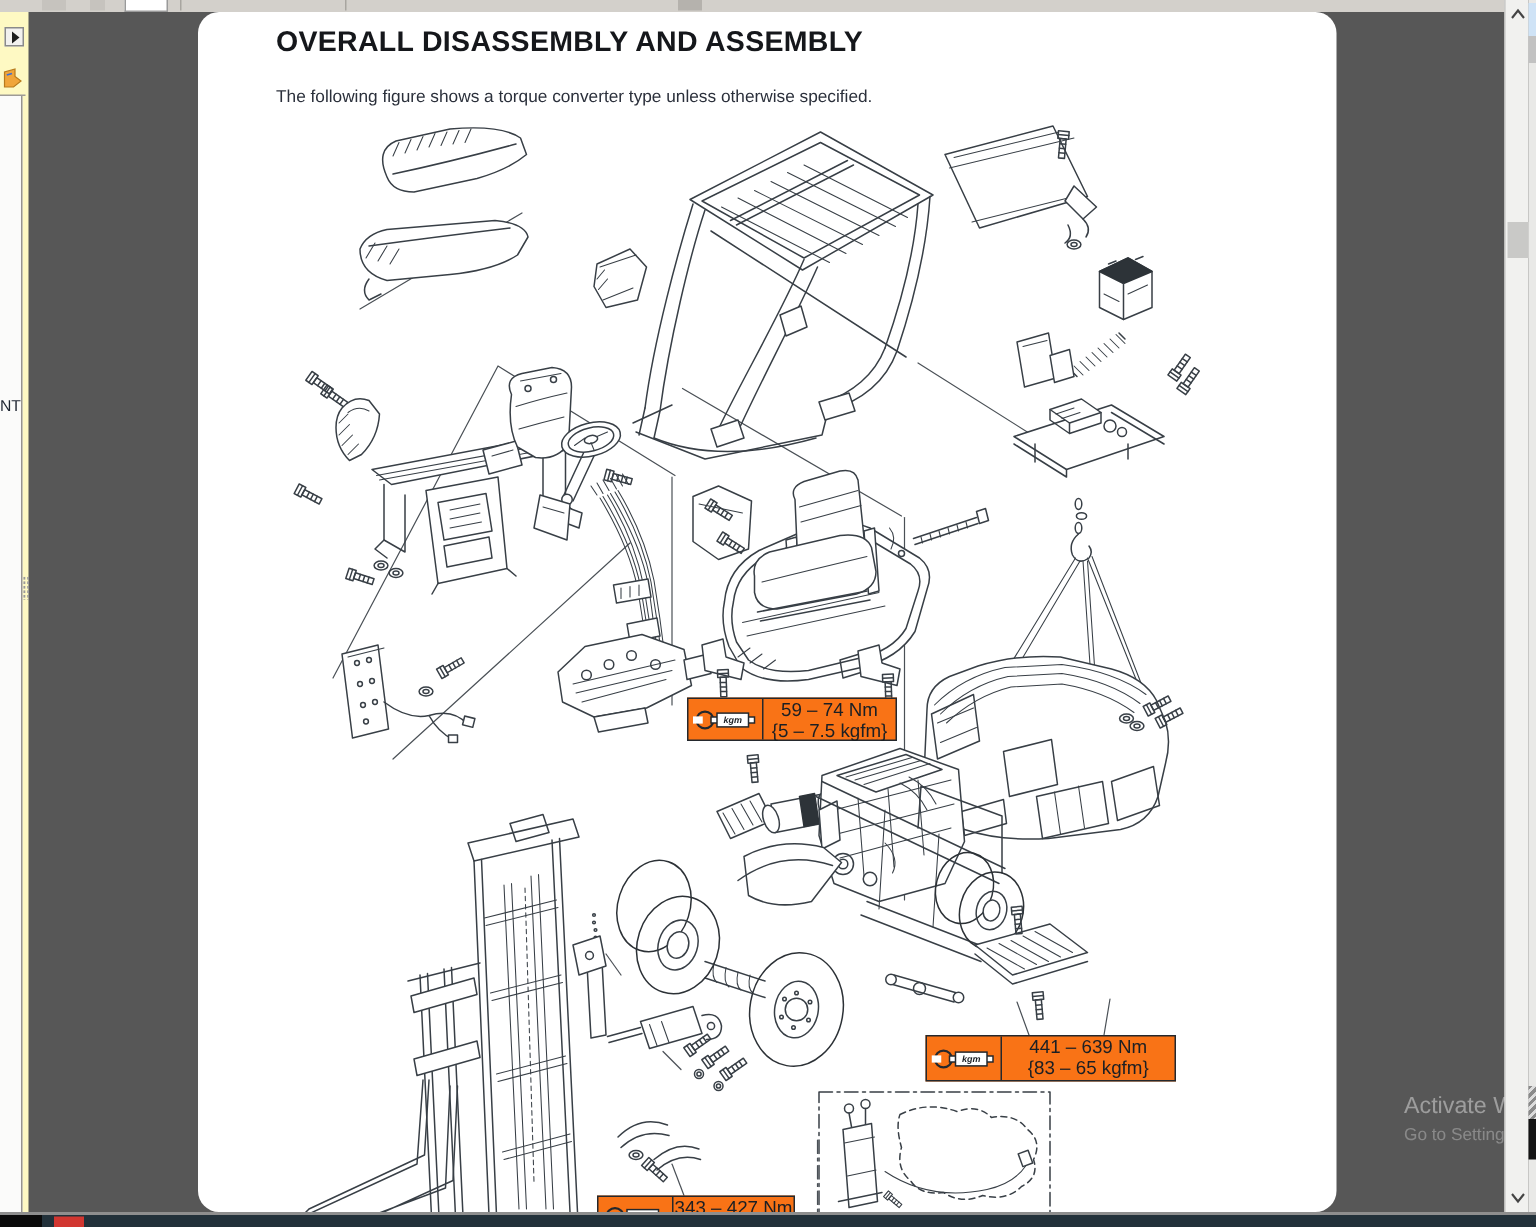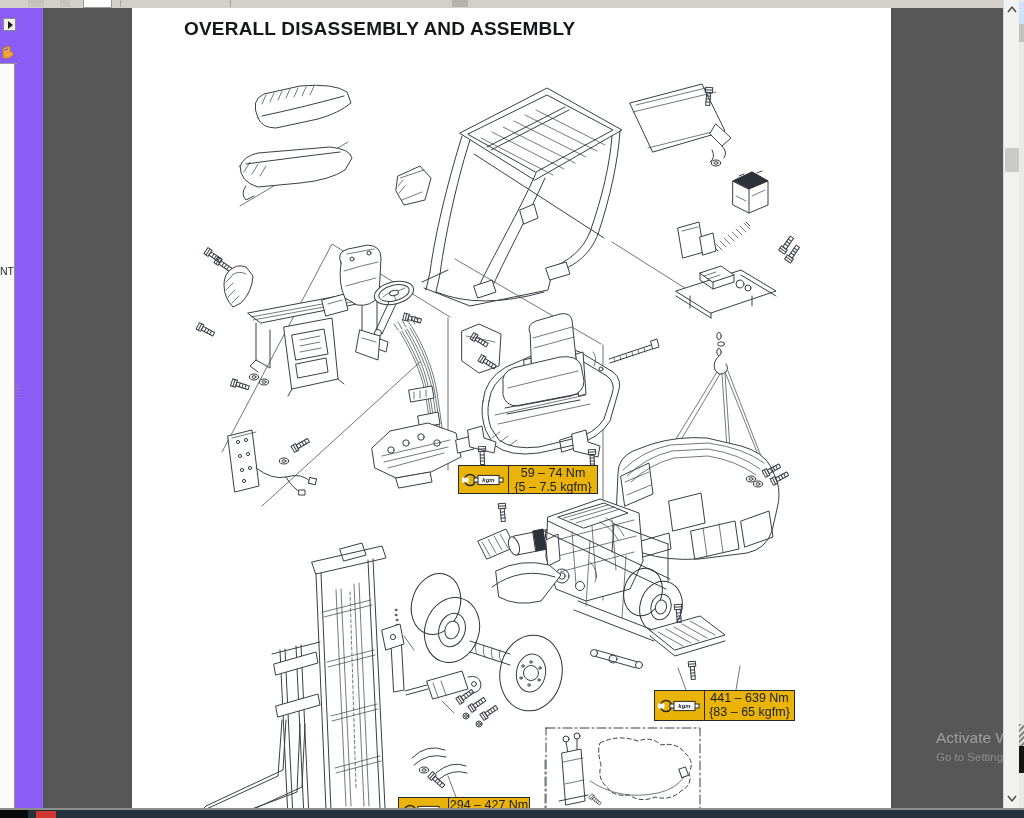--- a/index.html
+++ b/index.html
@@ -10,53 +10,53 @@
   .toolbar-sliver{position:absolute;left:0;top:0;width:1003px;height:8px;background:#d3d0cb;z-index:6;}
   .toolbar-sliver .tb-seg{position:absolute;top:0;height:7px;}
   .tb-box{left:83px;width:27px;background:#fff;border:1px solid #9a9a9a;border-top:none;height:6px;}
   .tb-dark1{left:28px;width:16px;background:#c6c3be;}
   .tb-dark2{left:60px;width:10px;background:#c6c3be;}
   .tb-sep1{left:120px;width:1px;background:#a8a5a0;}
   .tb-sep2{left:230px;width:1px;background:#a8a5a0;}
   .tb-gray{left:452px;width:16px;background:#b5b2ad;}
 
   
-  .sidebar{position:absolute;left:0;top:8px;width:43px;height:800px;background:#8b5cf6;z-index:5;}
+  .sidebar{position:absolute;left:0;top:8px;width:19px;height:800px;background:#fef9c3;z-index:5;}
   .expand-btn{position:absolute;left:3px;top:10px;width:13px;height:13px;background:#f2f1ef;
               border:1px solid #8a8a8a;box-sizing:border-box;cursor:pointer;}
   .expand-btn .tri{position:absolute;left:4px;top:2px;width:0;height:0;
       border-left:5px solid #1c1c1c;border-top:4px solid transparent;border-bottom:4px solid transparent;}
   .tool-icon{position:absolute;left:1px;top:36px;width:15px;height:17px;}
   .side-sep{position:absolute;left:0;top:55px;width:17px;height:1px;background:#9e9b96;}
   .bm-panel{position:absolute;left:0;top:56px;width:14px;height:744px;background:#fbfbfa;
             border-right:1px solid #96938e;overflow:hidden;}
   .bm-frag{position:absolute;left:0px;top:201px;font-size:10.5px;color:#1d2430;letter-spacing:0;}
   .splitter{position:absolute;left:15px;top:376px;width:5px;height:16px;cursor:col-resize;
       background-image:radial-gradient(#9a9a9a 34%,transparent 36%);background-size:2.5px 3px;}
 
   
   .doc-area{position:absolute;left:19px;top:8px;width:984px;height:800px;background:#575757;z-index:1;}
-  .page{position:absolute;left:113px;top:0;width:759px;height:800px;background:#fff;overflow:hidden;}
+  .page{position:absolute;left:113px;top:0;width:759px;height:800px;background:#fff;overflow:hidden;border-radius:14px;}
   .page-title{position:absolute;left:52px;top:10px;margin:0;font-size:19px;font-weight:bold;
       color:#15171b;letter-spacing:.2px;white-space:nowrap;}
   .page-subtitle{position:absolute;left:52px;top:51px;margin:0;font-size:11.5px;color:#2b303b;white-space:nowrap;}
   .diagram{position:absolute;left:0;top:0;width:759px;height:800px;}
   .diagram path,.diagram rect,.diagram line,.diagram ellipse,.diagram circle,.diagram polyline{
       fill:none;stroke:#383f46;stroke-width:1;stroke-linecap:round;stroke-linejoin:round;}
   .diagram .wfill{fill:#ffffff;}
   .diagram .dkfill{fill:#2d3338;stroke:#2d3338;}
   .diagram .leader{stroke:#4a5056;stroke-width:0.8;}
   .diagram .dashdot{stroke-dasharray:9 3 2 3;}
   .diagram .dashed{stroke-dasharray:4 3;}
   .diagram .chain-dash{stroke-dasharray:3 2.5;}
   .diagram .tire{stroke:#2c3136;}
   .diagram .thin{stroke-width:0.7;}
 
   
-  .callout{position:absolute;display:flex;background:#eab308;border:1.6px solid #24282d;box-sizing:border-box;justify-content:flex-end;}
+  .callout{position:absolute;display:flex;background:#f97316;border:1.6px solid #24282d;box-sizing:border-box;justify-content:flex-end;}
   .callout .wrench-cell{width:49px;border-right:1.4px solid #24282d;display:flex;align-items:center;justify-content:center;}
   .callout .text-cell{flex:1;text-align:center;font-size:12.5px;line-height:14px;color:#1b1f24;padding-top:0px;}
   .kgm-text{font-size:6px;font-weight:bold;font-style:italic;fill:#1b1f24;}
 
   
   .watermark{position:absolute;left:936px;top:729px;z-index:3;white-space:nowrap;}
   .wm1{font-size:15.5px;color:rgba(255,255,255,0.42);}
   .wm2{font-size:11.5px;color:rgba(255,255,255,0.30);margin-top:4px;}
 
   
@@ -105,20 +105,21 @@
     <div class="side-sep"></div>
     <div class="bm-panel">
       <span class="bm-frag">NT</span>
     </div>
     <div class="splitter"></div>
   </div>
 
   <div class="doc-area">
     <div class="page">
       <h1 class="page-title">OVERALL DISASSEMBLY AND ASSEMBLY</h1>
+      <p class="page-subtitle">The following figure shows a torque converter type unless otherwise specified.</p>
 
       <svg class="diagram" viewBox="132 8 759 800">
         <defs>
           <g id="bolt">
             <rect x="-2.5" y="-3.6" width="5" height="7.2" fill="#fff" stroke="#383f46" stroke-width="0.9"></rect>
             <line x1="0" y1="-3.6" x2="0" y2="3.6" stroke="#383f46" stroke-width="0.9"></line>
             <rect x="2.5" y="-2" width="13" height="4" fill="#fff" stroke="#383f46" stroke-width="0.9"></rect>
             <line x1="6" y1="-2" x2="6" y2="2" stroke="#383f46" stroke-width="0.8"></line>
             <line x1="9" y1="-2" x2="9" y2="2" stroke="#383f46" stroke-width="0.8"></line>
             <line x1="12" y1="-2" x2="12" y2="2" stroke="#383f46" stroke-width="0.8"></line>
@@ -509,21 +510,21 @@
             <rect x="16" y="4.4" width="21" height="9.2" fill="#fff" stroke="#24282d" stroke-width="1"></rect>
             <text class="kgm-text" x="26.5" y="11.3" text-anchor="middle">kgm</text>
           </svg>
         </div>
         <div class="text-cell">
           <div>59 – 74 Nm</div>
           <div>{5 – 7.5 kgfm}</div>
         </div>
       </div>
 
-      <div class="callout" style="left:522px;top:682px;width:141px;height:31px">
+      <div class="callout" style="left:485px;top:682px;width:167px;height:31px">
         <div class="wrench-cell">
           <svg width="44" height="18" viewBox="0 0 44 18">
             <circle cx="8" cy="9" r="5.6" fill="none" stroke="#24282d" stroke-width="1.5"></circle>
             <rect x="0" y="6.6" width="6.5" height="4.8" fill="#fff"></rect>
             <rect x="12" y="7" width="29" height="4" fill="#fff" stroke="#24282d" stroke-width="1"></rect>
             <rect x="16" y="4.4" width="21" height="9.2" fill="#fff" stroke="#24282d" stroke-width="1"></rect>
             <text class="kgm-text" x="26.5" y="11.3" text-anchor="middle">kgm</text>
           </svg>
         </div>
         <div class="text-cell">
@@ -536,21 +537,21 @@
         <div class="wrench-cell">
           <svg width="44" height="18" viewBox="0 0 44 18">
             <circle cx="8" cy="9" r="5.6" fill="none" stroke="#24282d" stroke-width="1.5"></circle>
             <rect x="0" y="6.6" width="6.5" height="4.8" fill="#fff"></rect>
             <rect x="12" y="7" width="29" height="4" fill="#fff" stroke="#24282d" stroke-width="1"></rect>
             <rect x="16" y="4.4" width="21" height="9.2" fill="#fff" stroke="#24282d" stroke-width="1"></rect>
             <text class="kgm-text" x="26.5" y="11.3" text-anchor="middle">kgm</text>
           </svg>
         </div>
         <div class="text-cell">
-          <div>294 – 427 Nm</div>
+          <div>343 – 427 Nm</div>
           <div></div>
         </div>
       </div>
     </div>
   </div>
 
   <div class="watermark">
     <div class="wm1">Activate W</div>
     <div class="wm2">Go to Settings t</div>
   </div>

